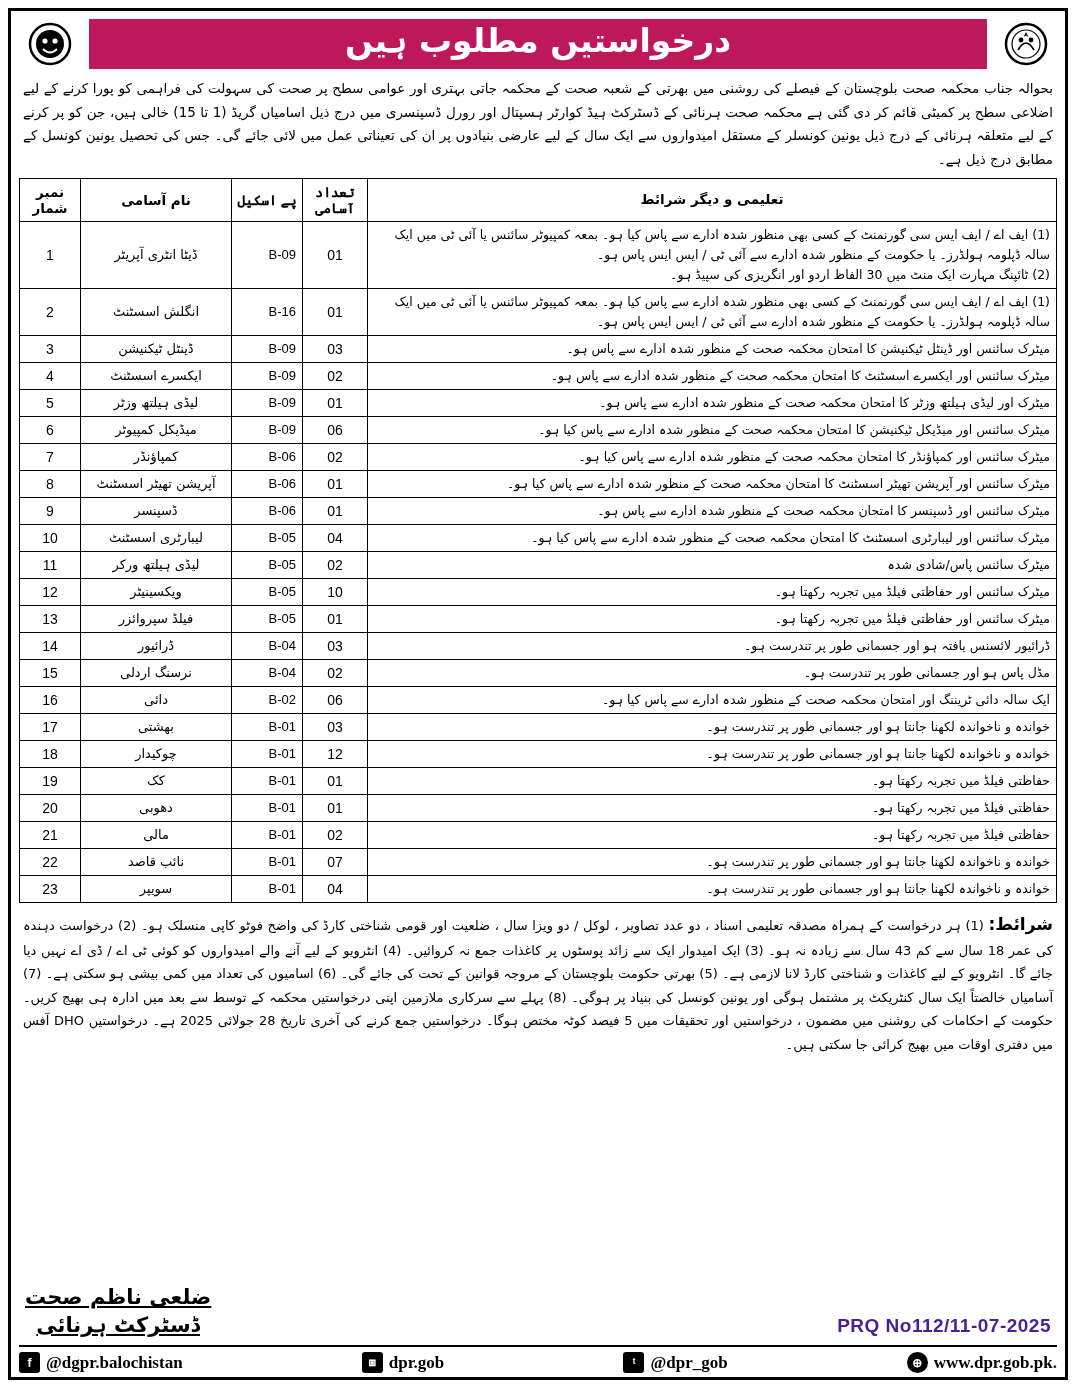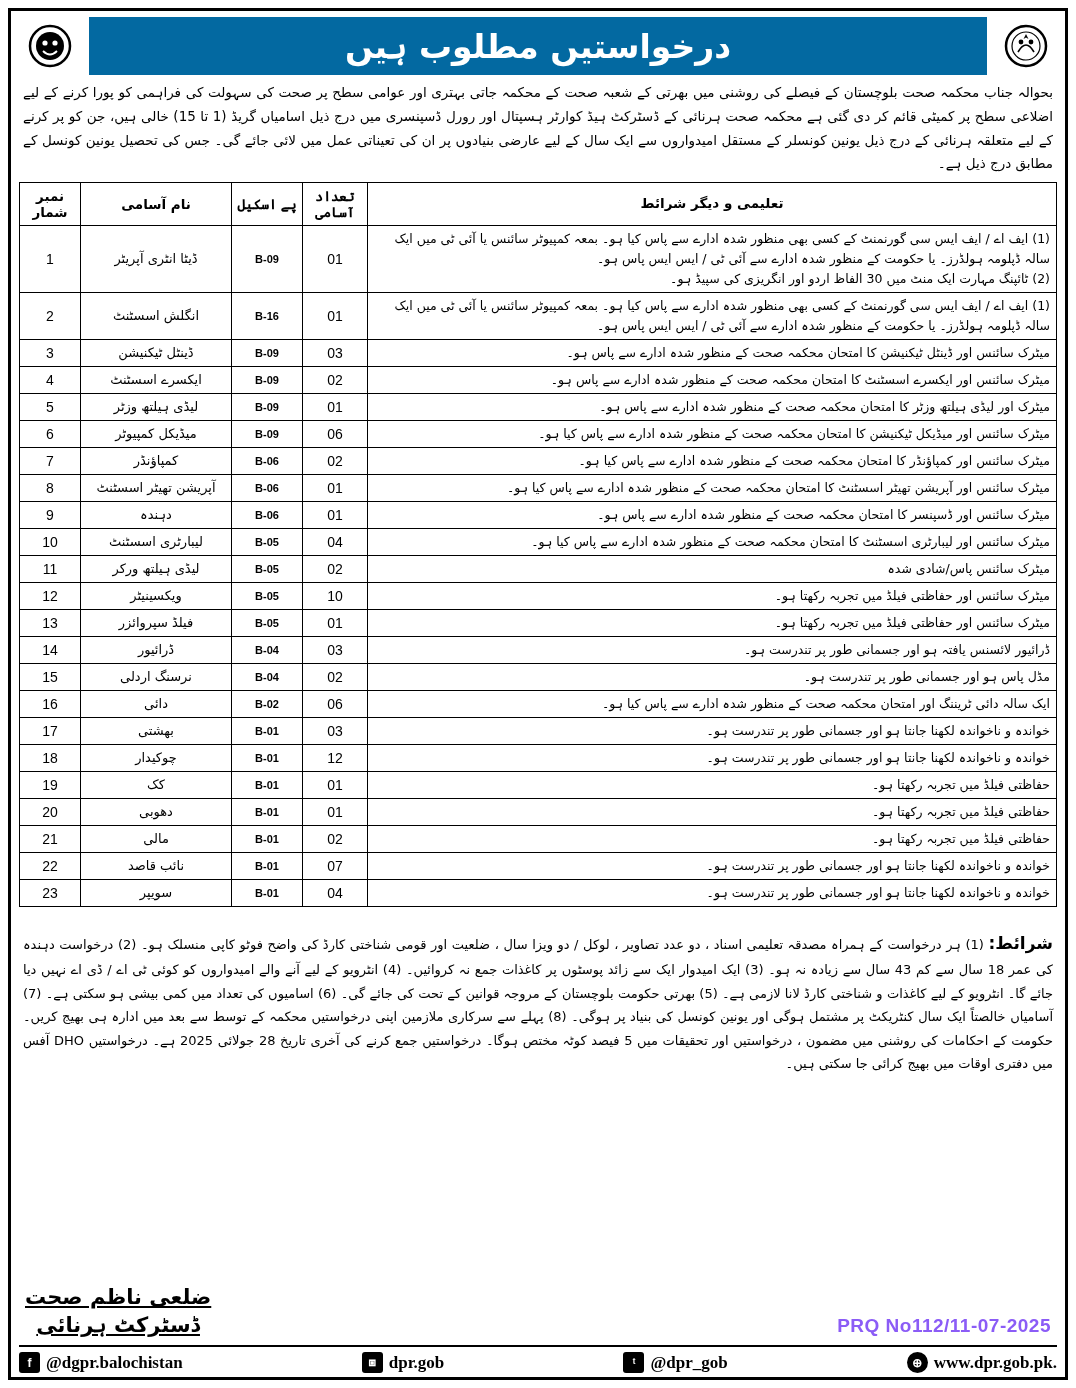--- a/index.html
+++ b/index.html
@@ -41,26 +41,26 @@
     width: 62px;
     height: 54px;
     flex: 0 0 auto;
     display: flex;
     align-items: center;
     justify-content: center;
   }
   .logo svg { display:block; }
   .title-bar {
     flex: 1 1 auto;
-    background: #0369a1;
+    background: #be185d;
     color: #fff;
     text-align: center;
     font-size: 33px;
     font-weight: bold;
-    padding: 12px 10px 10px 10px;
+    padding: 4px 10px 10px 10px;
     letter-spacing: 1px;
     line-height: 1.1;
   }
 
   
   .intro {
     font-size: 13.5px;
     line-height: 1.75;
     text-align: justify;
     padding: 2px 4px 6px 4px;
@@ -81,32 +81,32 @@
     color: #000;
   }
   table.jobs thead th {
     font-weight: bold;
     font-size: 13.5px;
     text-align: center;
     padding: 5px 4px;
   }
   .col-sr   { width: 52px;  text-align: center; }
   .col-name { width: 142px; text-align: center; margin-left: 40px; }
-  .col-bps  { width: 62px;  text-align: center; font-family: "Liberation Sans", sans-serif; font-size: 11px; font-weight: bold; }
+  .col-bps  { width: 62px;  font-family: "Liberation Sans", sans-serif; font-size: 13px; }
   .col-num  { width: 56px;  text-align: center; font-family: "Liberation Sans", sans-serif; font-size: 14px; }
   .col-qual { text-align: right; font-size: 12.5px; line-height: 1.6; }
   .col-qual .qline { display:block; }
   td.col-sr { font-family: "Liberation Sans", sans-serif; font-size: 14px; }
 
   
   .conditions {
     font-size: 13px;
     line-height: 1.8;
     text-align: justify;
-    padding: 21px 4px 4px 4px;
+    padding: 6px 4px 4px 4px;
     color: #000;
   }
   .conditions .lbl {
     font-weight: bold;
     font-size: 17px;
   }
 
   
   .footer {
     display: flex;
@@ -121,21 +121,21 @@
     font-weight: bold;
     line-height: 1.3;
     color: #000;
     text-decoration: underline;
   }
   .prq {
     font-family: "Liberation Sans", sans-serif;
     font-size: 19px;
     font-weight: bold;
     letter-spacing: 0.5px;
-    color: #8b5cf6;
+    color: #4c1d95;
     padding-bottom: 2px;
     margin-left: 8px;
   }
 
   
   .social {
     border-top: 2px solid #000;
     margin-top: 6px;
     padding-top: 5px;
     display: flex;
@@ -285,21 +285,21 @@
             <td class="col-bps">B-06</td>
             <td class="col-name">آپریشن تھیٹر اسسٹنٹ</td>
             <td class="col-sr">8</td>
           </tr>
           <tr>
             <td class="col-qual">
               <span class="qline">میٹرک سائنس اور ڈسپنسر کا امتحان محکمہ صحت کے منظور شدہ ادارے سے پاس ہو۔</span>
             </td>
             <td class="col-num">01</td>
             <td class="col-bps">B-06</td>
-            <td class="col-name">دہندہ</td>
+            <td class="col-name">ڈسپنسر</td>
             <td class="col-sr">9</td>
           </tr>
           <tr>
             <td class="col-qual">
               <span class="qline">میٹرک سائنس اور لیبارٹری اسسٹنٹ کا امتحان محکمہ صحت کے منظور شدہ ادارے سے پاس کیا ہو۔</span>
             </td>
             <td class="col-num">04</td>
             <td class="col-bps">B-05</td>
             <td class="col-name">لیبارٹری اسسٹنٹ</td>
             <td class="col-sr">10</td>

